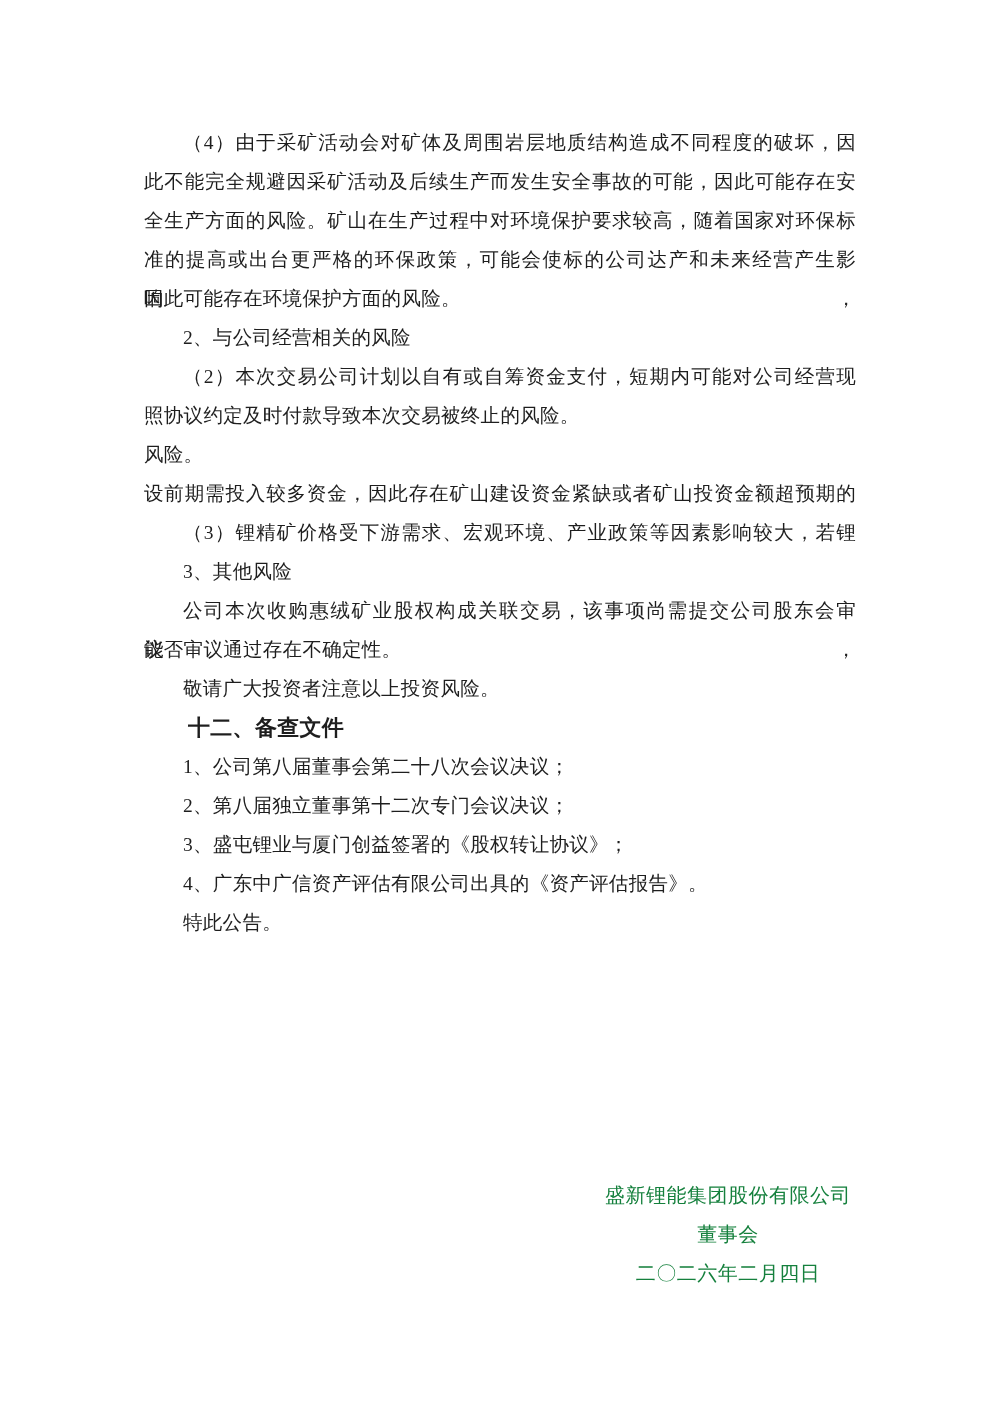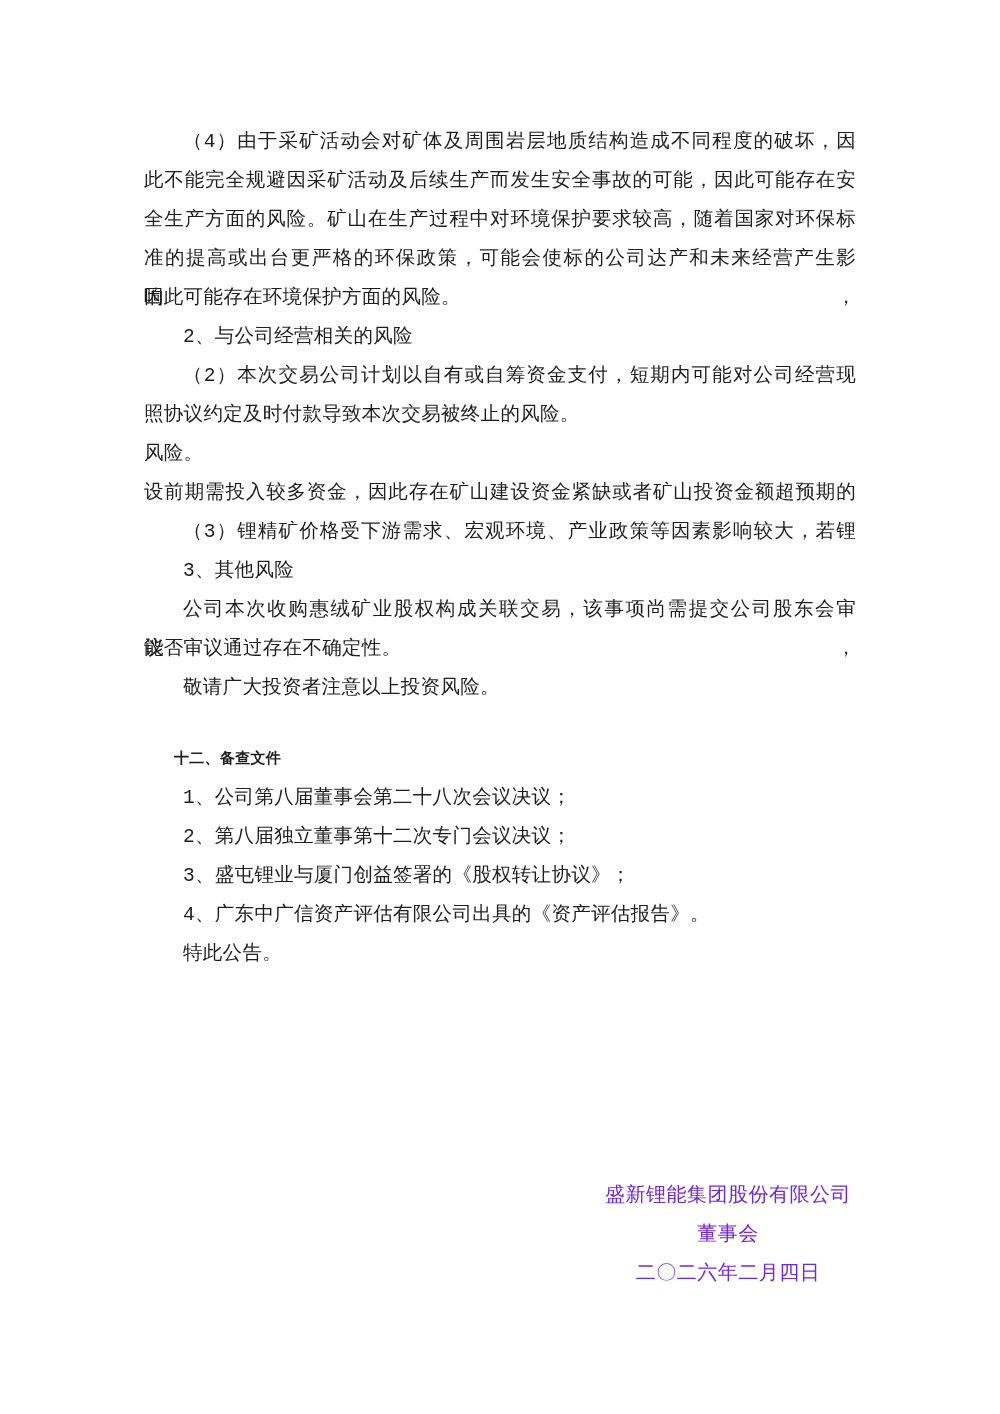--- a/index.html
+++ b/index.html
@@ -12,21 +12,20 @@
     background: #ffffff;
     position: relative;
     font-family: "Liberation Serif", "DejaVu Serif", serif;
     color: #1e1e1e;
     overflow: hidden;
   }
   .page {
     position: absolute;
     inset: 0;
     background: #ffffff;
-    font-family: Liberation Mono, monospace;
   }
   .doc-body {
     position: absolute;
     left: 144px;
     top: 123px;
     width: 712px;
   }
   .line {
     font-size: 19.5px;
     line-height: 39px;
@@ -37,36 +36,35 @@
     color: #1e1e1e;
   }
   .line.first {
     text-indent: 2em;
   }
   .line.fill {
     text-align-last: justify;
   }
   .line.heading {
     font-weight: bold;
-    font-size: 15px;
-    margin-top: 32px;
+    font-size: 22px;
   }
   .signature {
     position: absolute;
     top: 1176px;
     right: 147px;
     width: 250px;
     text-align: center;
   }
   .signature .sig-line {
     font-size: 20px;
     line-height: 39px;
     height: 39px;
     letter-spacing: 0.5px;
-    color: #6d28d9;
+    color: #15803d;
   }
 </style>
 </head>
 <body>
 
 <div class="page">
 
   <div class="doc-body" id="doc-body">
       <div class="line first fill">（4）由于采矿活动会对矿体及周围岩层地质结构造成不同程度的破坏，因</div>
       <div class="line fill">此不能完全规避因采矿活动及后续生产而发生安全事故的可能，因此可能存在安</div>

